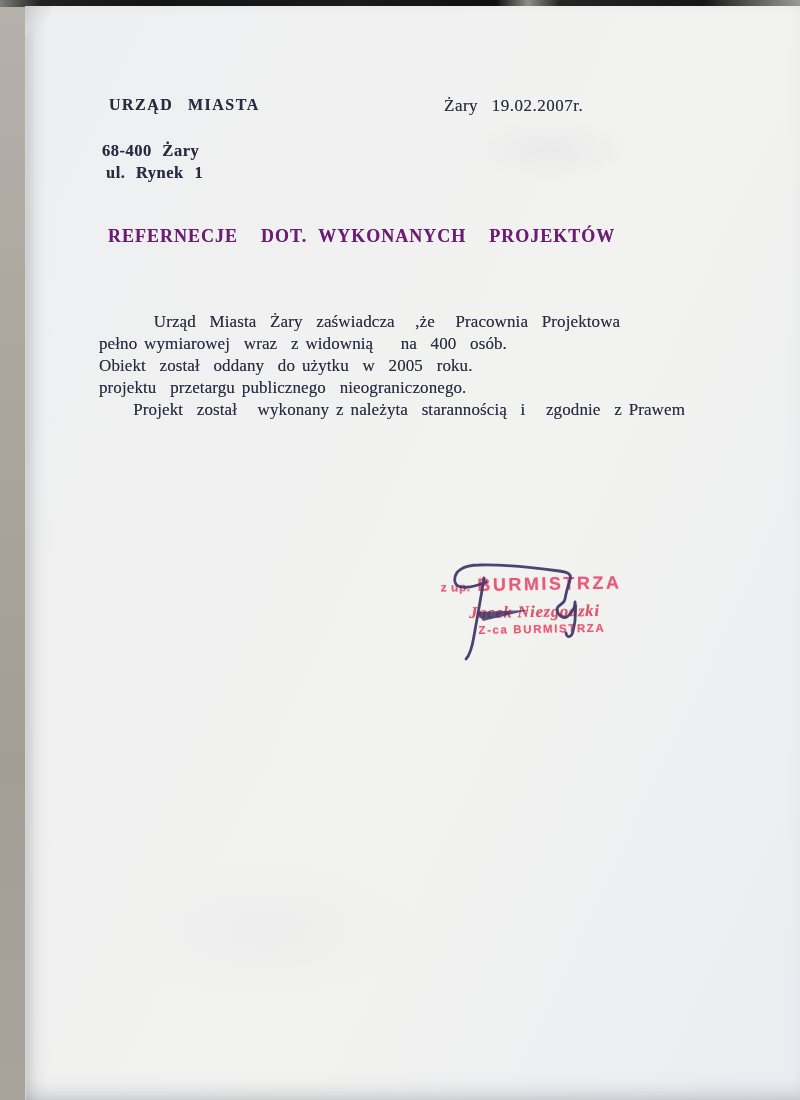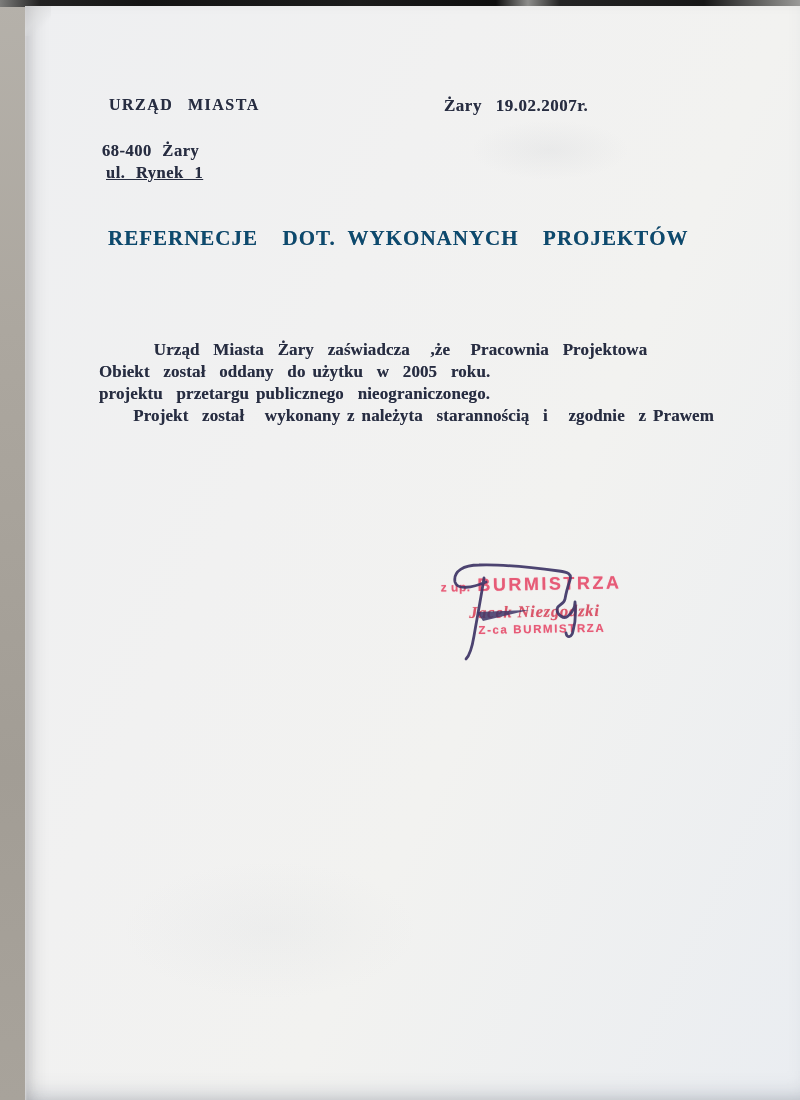--- a/index.html
+++ b/index.html
@@ -37,37 +37,37 @@
     background:linear-gradient(135deg,#c9c9c9 0%,#dddedf 45%,rgba(238,239,241,0) 70%);
     opacity:.55;
   }
   .smudge{position:absolute;border-radius:50%;pointer-events:none;}
   .smudge.a{left:470px;top:120px;width:160px;height:60px;
     background:radial-gradient(ellipse,rgba(160,165,175,0.10),rgba(160,165,175,0) 70%);}
   .smudge.b{left:120px;top:860px;width:300px;height:140px;
     background:radial-gradient(ellipse,rgba(170,178,192,0.07),rgba(170,178,192,0) 70%);}
 
   
-  .typed{color:#272d41;text-shadow:0 0 0.5px rgba(45,50,75,0.55);font-weight:bold;}
+  .typed{color:#272d41;text-shadow:0 0 0.5px rgba(45,50,75,0.55);}
   .sender{
     position:absolute;left:109px;top:96px;
     font-size:16px;font-weight:bold;letter-spacing:1.5px;word-spacing:9px;
   }
   .letter-date{
     position:absolute;left:444px;top:96px;
     font-size:17px;letter-spacing:0.5px;word-spacing:9px;
   }
   .addr1{position:absolute;left:102px;top:141px;font-size:16.5px;font-weight:bold;letter-spacing:0.5px;word-spacing:6px;}
-  .addr2{position:absolute;left:106px;top:163px;font-size:16.5px;font-weight:bold;letter-spacing:0.5px;word-spacing:6px;text-decoration:underline;}
+  .addr2{position:absolute;left:106px;top:163px;font-size:16.5px;font-weight:bold;letter-spacing:0.5px;word-spacing:6px;}
   .doc-title{
     position:absolute;left:108px;top:226px;
-    font-size:21px;font-weight:bold;letter-spacing:1px;word-spacing:6px;
-    white-space:pre;color:#0c4a6e;
+    font-size:18px;font-weight:bold;letter-spacing:1px;word-spacing:6px;
+    white-space:pre;color:#701a75;
   }
-  .body-block{position:absolute;left:99px;top:311px;width:660px;margin-top:28px;}
+  .body-block{position:absolute;left:99px;top:311px;width:660px;}
   .body-line{
     white-space:pre;font-size:17px;line-height:22px;height:22px;
     word-spacing:2.5px;letter-spacing:0.1px;
   }
 
   
   .stamp{
     position:absolute;left:441px;top:574px;
     transform:rotate(-1deg);
     color:#e64f6d;
@@ -107,20 +107,21 @@
 
   <div class="sender typed">URZĄD  MIASTA</div>
   <div class="letter-date typed">Żary  19.02.2007r.</div>
   <div class="addr1 typed">68-400  Żary</div>
   <div class="addr2 typed">ul. Rynek  1</div>
 
   <div class="doc-title typed">REFERNECJE  DOT. WYKONANYCH  PROJEKTÓW</div>
 
   <div class="body-block">
     <div class="body-line typed">        Urząd  Miasta  Żary  zaświadcza   ,że   Pracownia  Projektowa</div>
+    <div class="body-line typed">pełno wymiarowej  wraz  z widownią    na  400  osób.</div>
     <div class="body-line typed">Obiekt  został  oddany  do użytku  w  2005  roku.</div>
     <div class="body-line typed">projektu  przetargu publicznego  nieograniczonego.</div>
     <div class="body-line typed">     Projekt  został   wykonany z należyta  starannością  i   zgodnie  z Prawem</div>
   </div>
 
   <div class="stamp">
     <div class="stamp-line1">
       <span class="stamp-prefix">z up.</span>
       <span class="stamp-authority">BURMISTRZA</span>
     </div>

